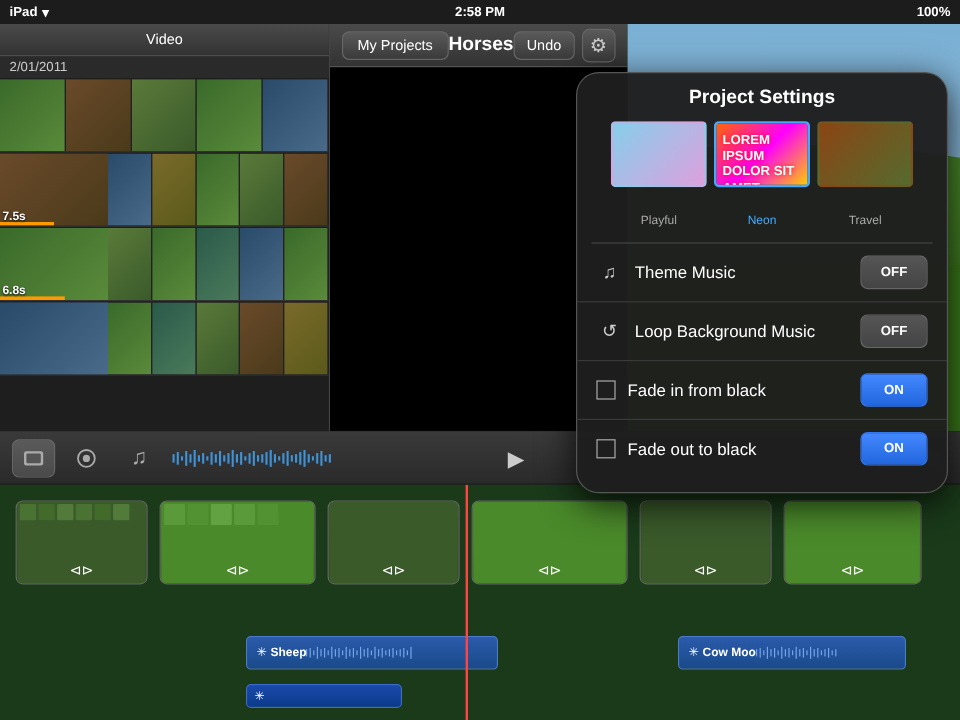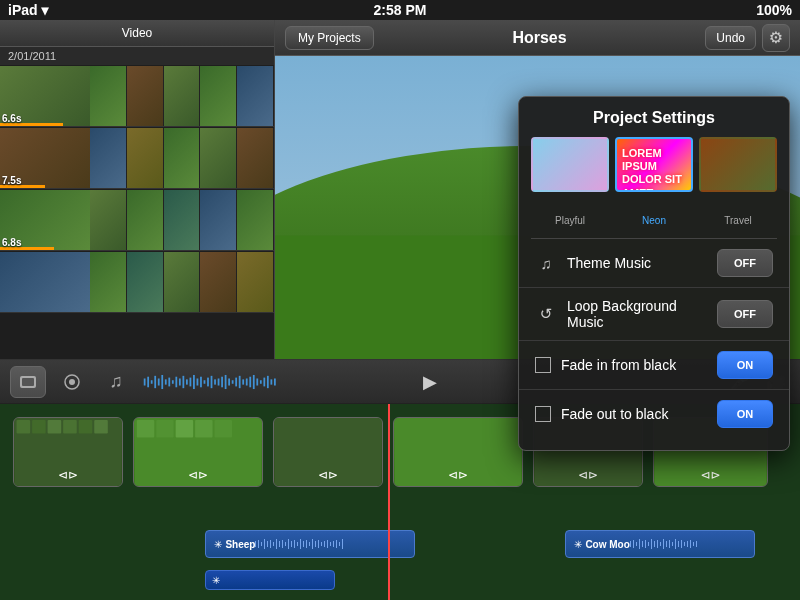--- a/index.html
+++ b/index.html
@@ -7,21 +7,21 @@
 
     
     #status-bar {
       height: 20px;
       background: #1c1c1c;
       display: flex;
       align-items: center;
       justify-content: space-between;
       padding: 0 8px;
       color: #fff;
-      font-size: 14px;
+      font-size: 11px;
       font-weight: 600;
     }
     .status-left { display: flex; align-items: center; gap: 4px; }
     .status-center { position: absolute; left: 50%; transform: translateX(-50%); }
     .status-right { display: flex; align-items: center; gap: 4px; }
 
     
     #main-layout {
       display: flex;
       height: 340px;
@@ -100,21 +100,20 @@
       height: 100%;
       border-right: 1px solid #222;
     }
 
     
     #preview-panel {
       flex: 1;
       background: #000;
       position: relative;
       display: flex;
-      flex-direction: column;
     }
     #preview-top-bar {
       height: 36px;
       background: linear-gradient(to bottom, #4a4a4a, #333);
       display: flex;
       align-items: center;
       justify-content: space-between;
       padding: 0 10px;
       border-bottom: 1px solid #555;
     }
@@ -122,23 +121,23 @@
       flex: 1;
       background: linear-gradient(135deg, #2d5a1b 0%, #4a8a2a 30%, #3d7020 60%, #5a9a30 100%);
       position: relative;
     }
 
     
     #project-settings-modal {
       position: absolute;
       top: 40px;
       right: 10px;
-      width: 272px;
+      width: 310px;
       background: rgba(30,30,30,0.97);
-      border-radius: 8px;
+      border-radius: 19px;
       border: 1px solid #555;
       box-shadow: 0 8px 30px rgba(0,0,0,0.8);
       z-index: 100;
       padding-bottom: 12px;
     }
     #modal-title {
       text-align: center;
       color: #fff;
       font-size: 16px;
       font-weight: 600;
@@ -445,24 +444,20 @@
 <div id="main-layout">
 
   <div id="video-panel">
     <div id="video-panel-header">
       <span>Video</span>
     </div>
     <div id="video-date">2/01/2011</div>
     <div id="video-list">
 
       <div class="video-item">
-        <div class="video-thumb t1">
-          <div class="video-progress" style="width:70%"></div>
-          <span class="video-duration">6.6s</span>
-        </div>
         <div class="video-strip">
           <div class="strip-frame t4"></div>
           <div class="strip-frame t3"></div>
           <div class="strip-frame t1"></div>
           <div class="strip-frame t4"></div>
           <div class="strip-frame t2"></div>
         </div>
       </div>
 
       <div class="video-item">

